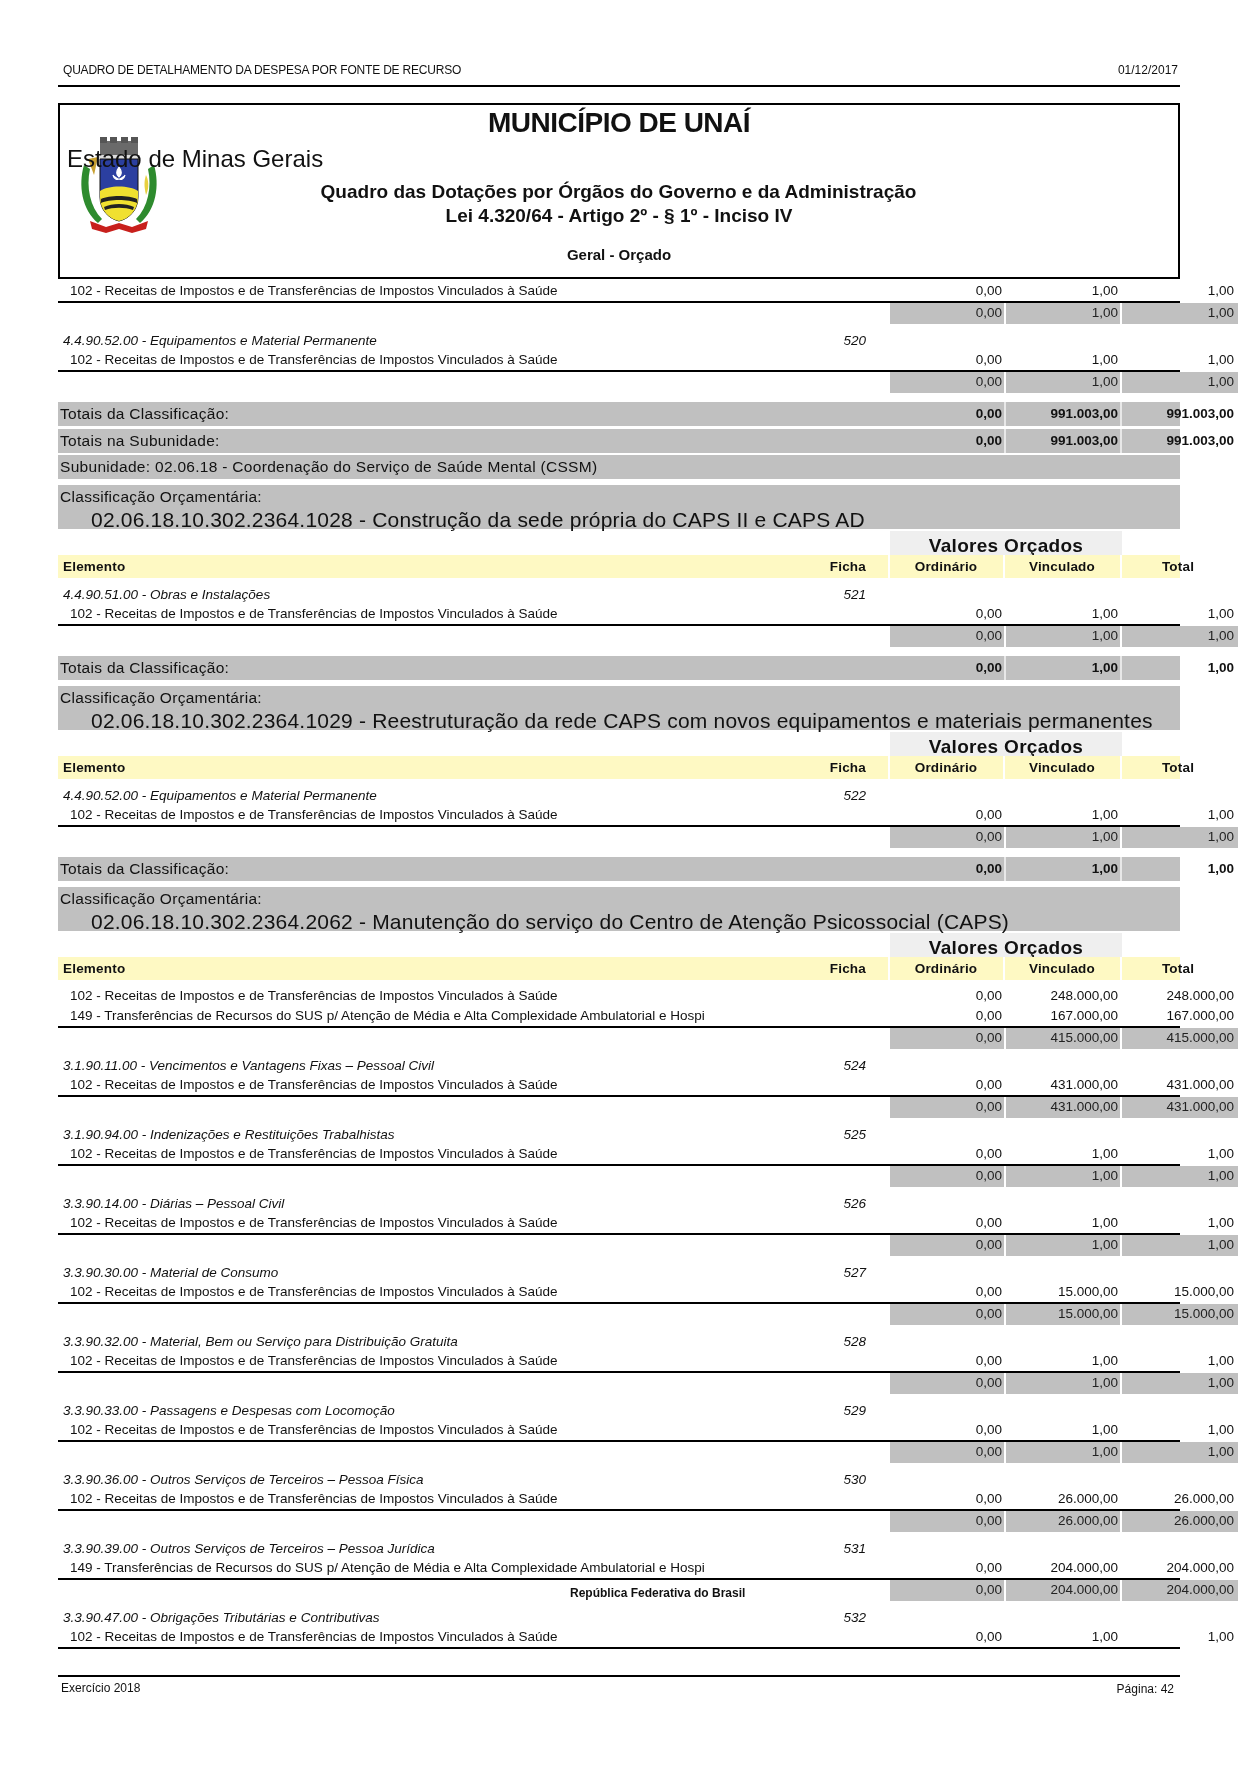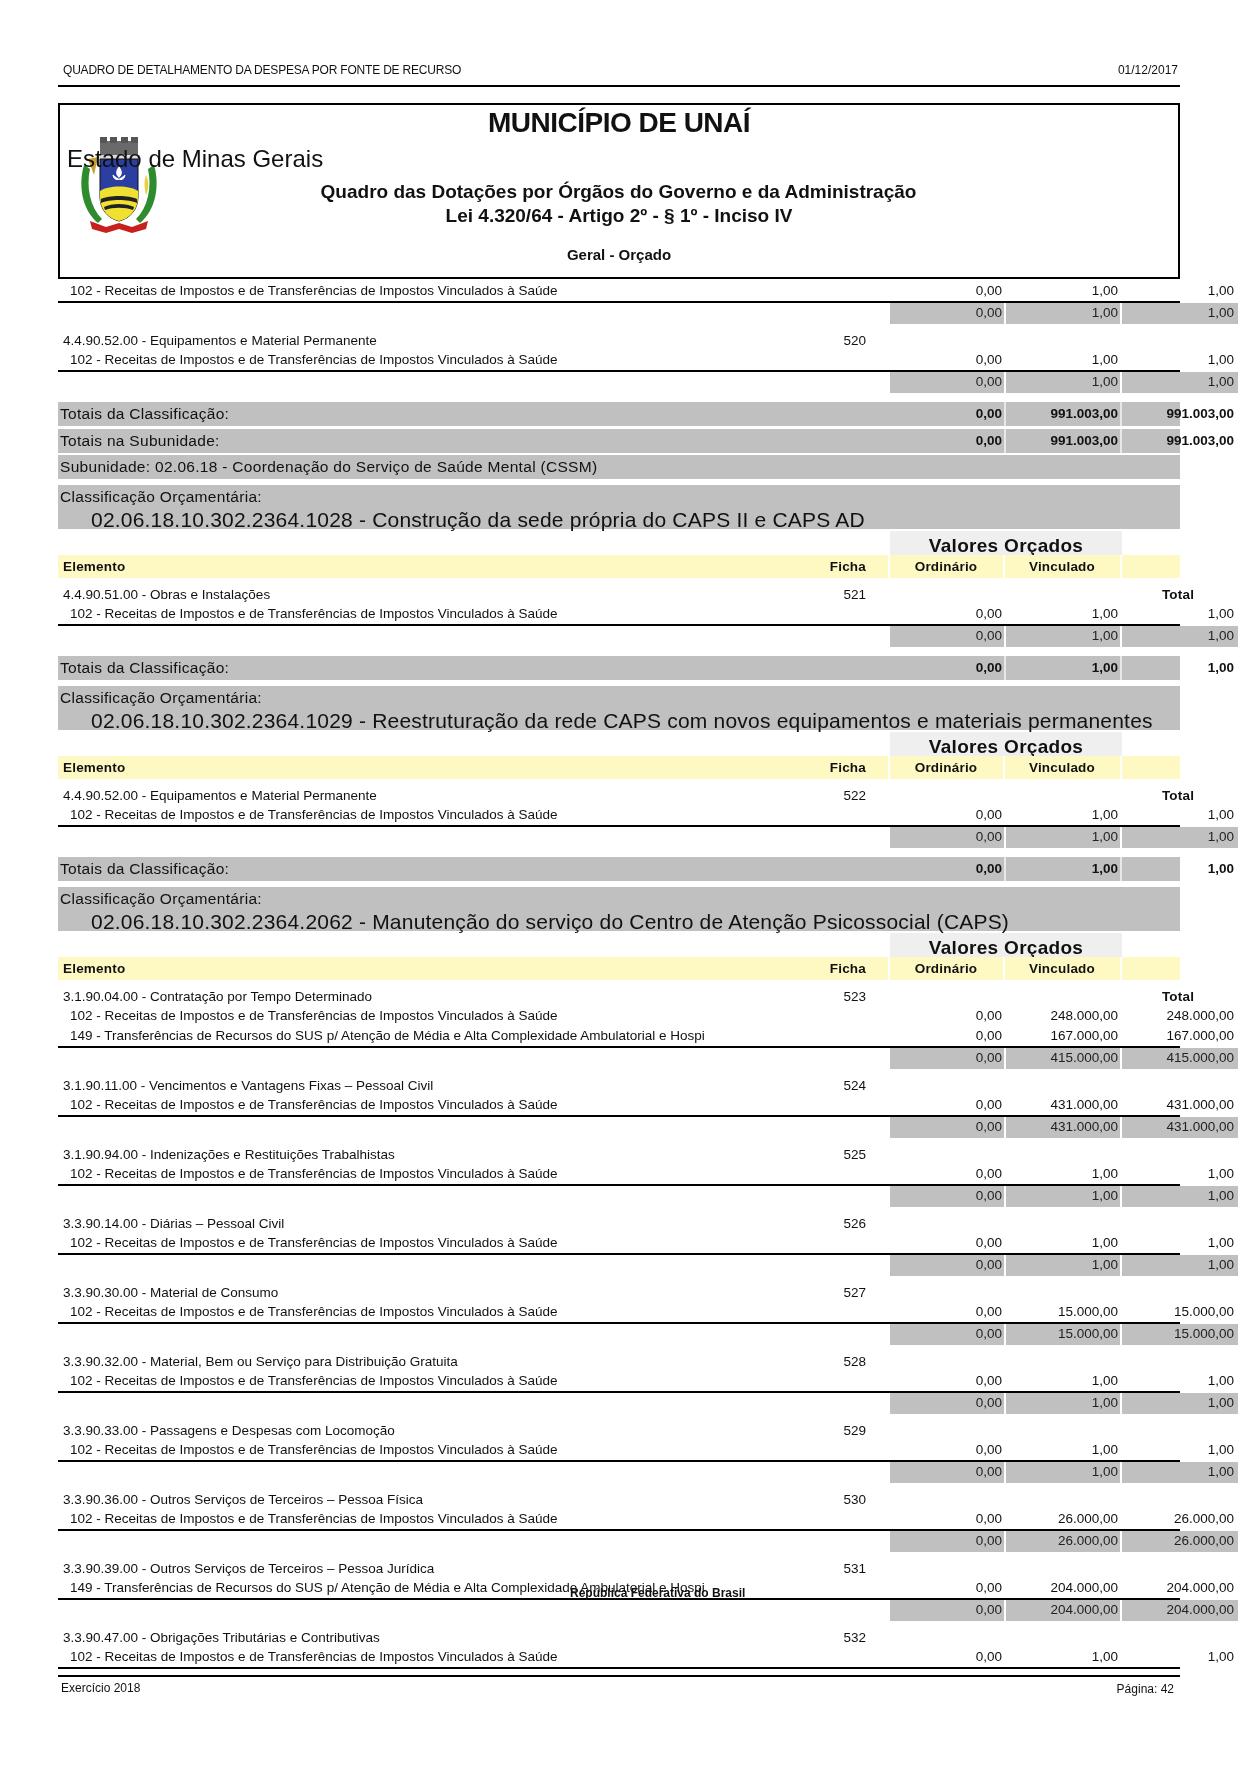--- a/index.html
+++ b/index.html
@@ -20,21 +20,21 @@
   #body { position:absolute; left:0; top:281px; width:1122px; }
   .r { position:relative; width:1122px; font-size:13.5px; }
   .cell { position:absolute; white-space:nowrap; }
   .el { left:5px; }
   .src { left:12px; }
   .fic { left:720px; width:88px; text-align:right; }
   .c1 { left:832px; width:112px; text-align:right; }
   .c2 { left:948px; width:112px; text-align:right; }
   .c3 { left:1064px; width:112px; text-align:right; }
 
-  .row-elem { height:20px; }
+  .row-elem { height:20px;font-style:italic; }
   .row-elem .cell { top:3px; }
   .row-src { height:20px; }
   .row-src .cell { top:2px; }
   .row-src.last { border-bottom:2px solid #000; }
   .row-sub { height:21px; }
   .row-sub .g { position:absolute; top:0; height:21px; background:#c0c0c0; }
   .row-sub .cell { top:2px; color:#222; }
   .gap { height:6px; }
 
   .row-tot { height:24px; background:#c0c0c0; margin-top:3px; font-weight:bold; }
@@ -50,21 +50,21 @@
   .row-class .l1 { left:2px; top:3px; font-size:15.5px; letter-spacing:0.3px; }
   .row-class .l2 { left:2px; top:23px; font-size:21px; letter-spacing:0.2px;margin-left:31px; }
 
   .row-vo { height:24px; margin-top:2px; }
   .row-vo .box { position:absolute; left:832px; width:232px; top:0; height:24px; background:#efefef; }
   .row-vo .cell { left:832px; width:232px; text-align:center; top:4px; font-weight:bold; font-size:19px; letter-spacing:0.3px; }
   .row-hdr { height:23px; background:#fef9c3; }
   .row-hdr .cell { top:4px; font-weight:bold; font-size:13.5px; letter-spacing:0.2px; }
   .row-hdr .hc1 { left:832px; width:112px; text-align:center; }
   .row-hdr .hc2 { left:948px; width:112px; text-align:center; }
-  .row-hdr .hc3 { left:1064px; width:112px; text-align:center;margin-top:28px; }
+  .row-hdr .hc3 { left:1064px; width:112px; text-align:center; }
   .row-hdr .sep1 { position:absolute; left:830px; top:0; width:2px; height:23px; background:#fff; }
   .row-hdr .sep2 { position:absolute; left:945px; top:0; width:2px; height:23px; background:#fff; }
   .row-hdr .sep3 { position:absolute; left:1062px; top:0; width:2px; height:23px; background:#fff; }
 
   .foot-rule { position:absolute; left:0; top:1675px; width:1122px; height:2px; background:#000; }
   .foot-l { position:absolute; left:3px; top:1681px; font-size:12px; }
   .foot-c { position:absolute; left:512px; top:1586px; font-size:12px;font-weight:bold; }
   .foot-r { position:absolute; right:6px; top:1682px; font-size:12px; }
 </style>
 </head>
@@ -259,24 +259,20 @@
         <div class="sep1"></div>
         <div class="sep2"></div>
         <div class="sep3"></div>
         <div class="cell el">Elemento</div>
         <div class="cell fic" style="top: 4px;">Ficha</div>
         <div class="cell hc1">Ordinário</div>
         <div class="cell hc2">Vinculado</div>
         <div class="cell hc3">Total</div>
       </div>
       <div class="gap"></div>
-      <div class="r row-elem">
-        <div class="cell el">3.1.90.04.00 - Contratação por Tempo Determinado</div>
-        <div class="cell fic">523</div>
-      </div>
       <div class="r row-src">
         <div class="cell src">102 - Receitas de Impostos e de Transferências de Impostos Vinculados à Saúde</div>
         <div class="cell c1">0,00</div>
         <div class="cell c2">248.000,00</div>
         <div class="cell c3">248.000,00</div>
       </div>
       <div class="r row-src last">
         <div class="cell src">149 - Transferências de Recursos do SUS p/ Atenção de Média e Alta Complexidade Ambulatorial e Hospi</div>
         <div class="cell c1">0,00</div>
         <div class="cell c2">167.000,00</div>

